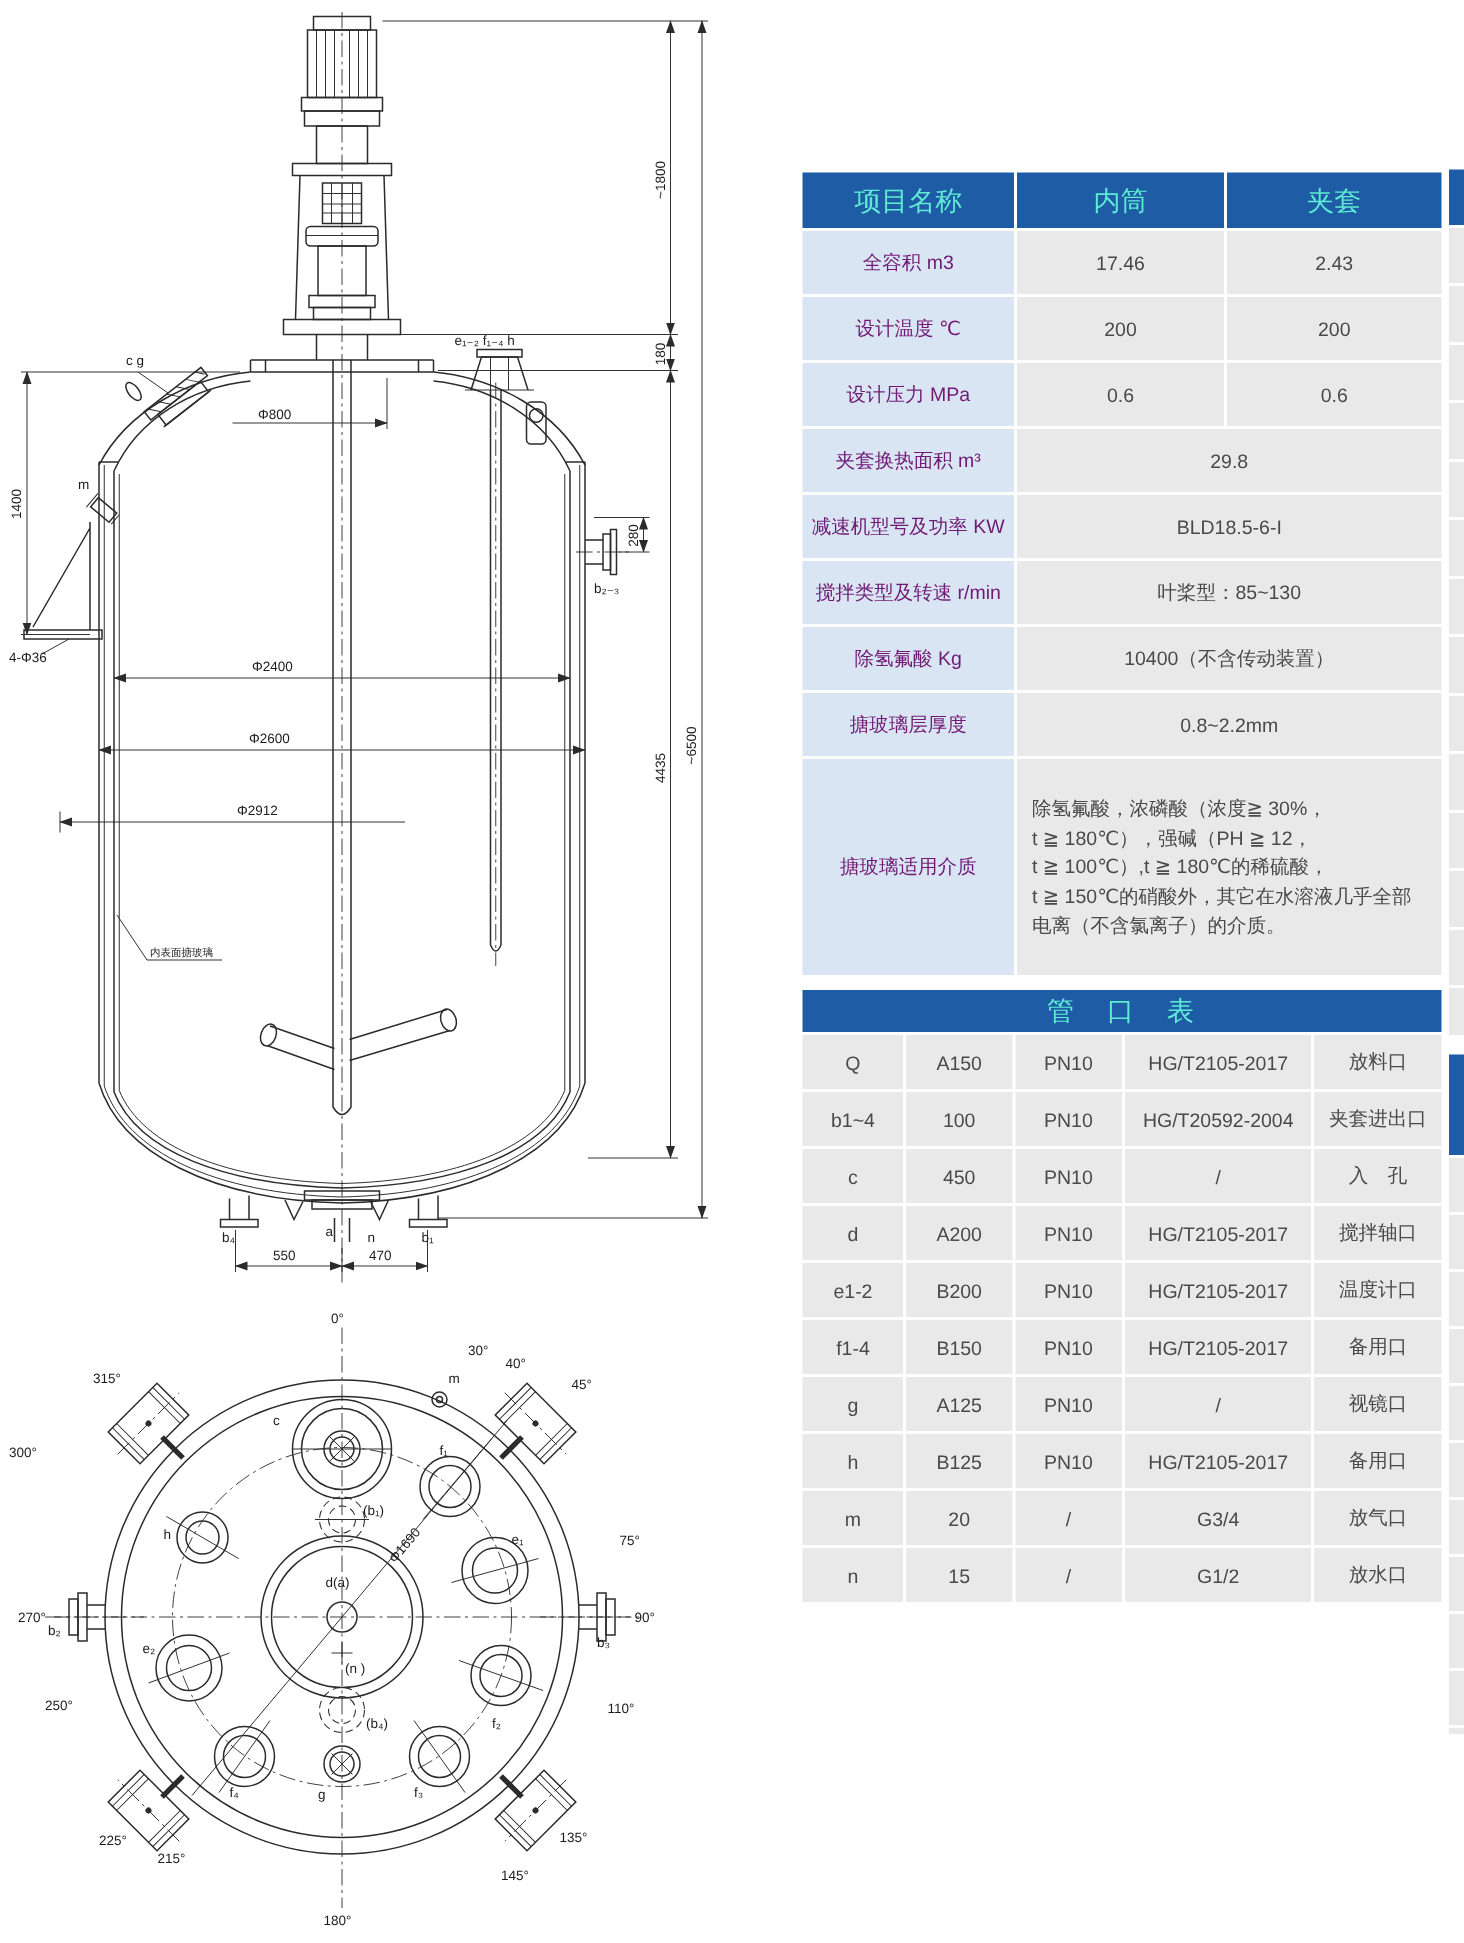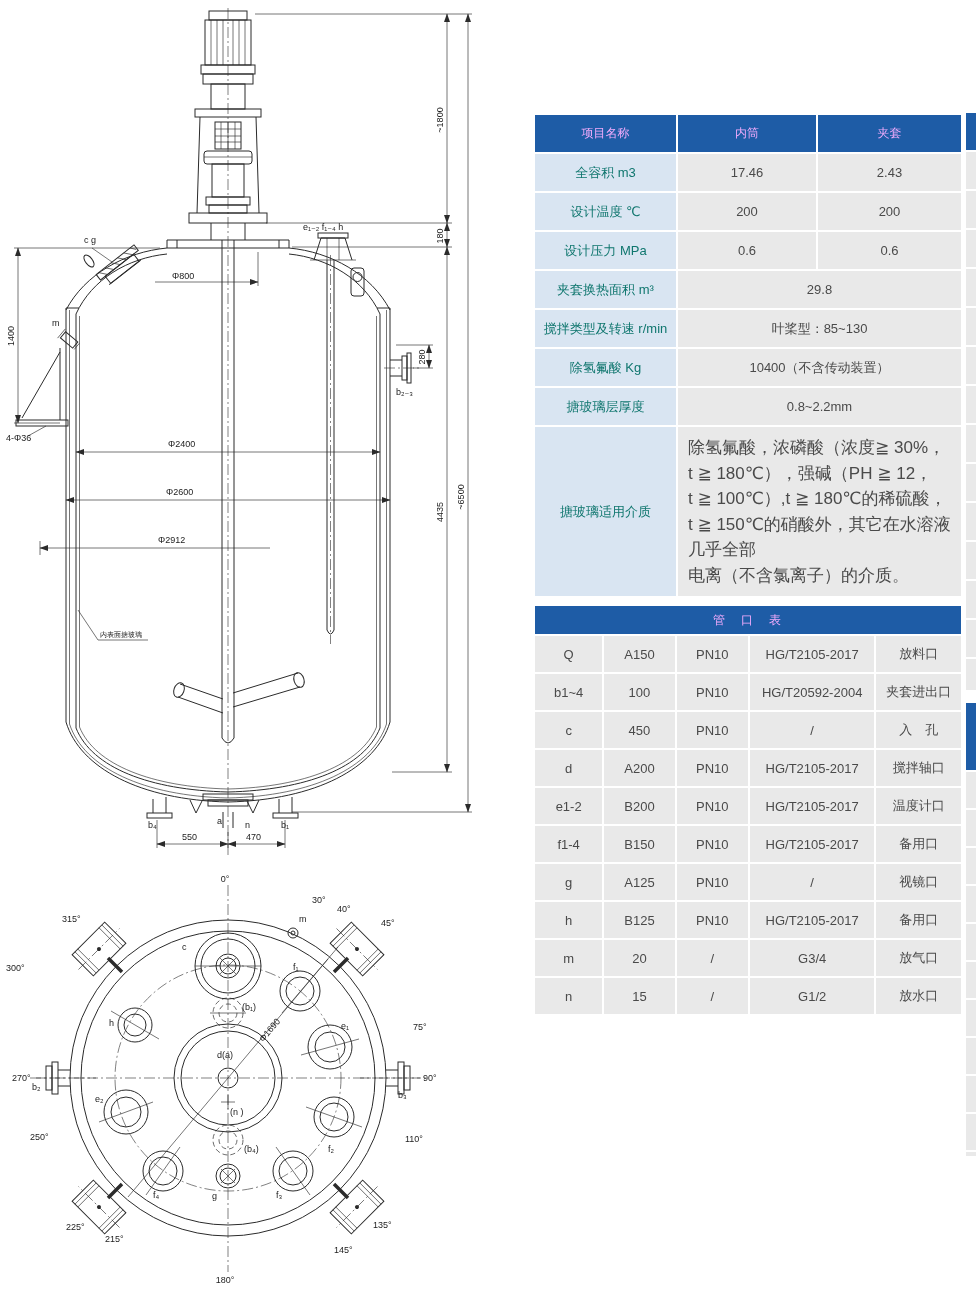--- a/index.html
+++ b/index.html
@@ -11,26 +11,26 @@
   svg .th{fill:none;stroke:#2b2b2b;stroke-width:3.5}
   svg .cl{fill:none;stroke:#2b2b2b;stroke-width:.6;stroke-dasharray:11 3 2 3}
   svg .dsh{fill:none;stroke:#2b2b2b;stroke-width:.7;stroke-dasharray:5 3}
   svg text{fill:#1c1c1c;font-size:9.5px;font-family:"Liberation Sans","DejaVu Sans",sans-serif}
   svg text.dim{font-size:9px}
   svg text.sm{font-size:7px}
   
   .right-col{position:absolute;left:533px;top:113px;width:430px}
   table{border-collapse:separate;border-spacing:2px;width:430px;table-layout:fixed}
   td{text-align:center;vertical-align:middle;overflow:hidden}
-  .hd{background:#1e5ca6;color:#f0abfc;font-size:12px}
-  .lab{background:#d9e5f2;color:#0f766e;font-size:13px;padding:0 2px}
+  .hd{background:#1e5ca6;color:#5eead4;font-size:18px}
+  .lab{background:#d9e5f2;color:#701a75;font-size:13px;padding:12px 2px}
   .val{background:#e9e9e9;color:#4a4a4a;font-size:13px}
   table.spec tr{height:37px}
   table.spec tr.tall{height:144px}
-  table.spec tr.tall td.val{text-align:left;padding:8px 6px 8px 10px;font-size:17px;
+  table.spec tr.tall td.val{text-align:left;padding:8px 6px 8px 10px;font-size:13px;
       line-height:1.5;white-space:pre-line}
   table.pipe{margin-top:6px}
   table.pipe tr{height:36px}
   table.pipe tr.ttl{height:28px}
   table.pipe td.ttl-cell{letter-spacing:2px}
   
   .edge{position:absolute;width:10px;left:966px}
   .edge.s1{top:113px;height:37px;background:#1e5ca6}
   .edge.s2{top:152px;height:538px;
       background:repeating-linear-gradient(to bottom,#e9e9e9 0 37px,#ffffff 37px 39px)}
@@ -351,20 +351,24 @@
       <tr>
         <td class="lab">设计压力 MPa</td>
         <td class="val">0.6</td>
         <td class="val">0.6</td>
       </tr>
       <tr>
         <td class="lab">夹套换热面积 m³</td>
         <td class="val" colspan="2">29.8</td>
       </tr>
       <tr>
+        <td class="lab">减速机型号及功率 KW</td>
+        <td class="val" colspan="2">BLD18.5-6-I</td>
+      </tr>
+      <tr>
         <td class="lab">搅拌类型及转速 r/min</td>
         <td class="val" colspan="2">叶桨型：85~130</td>
       </tr>
       <tr>
         <td class="lab">除氢氟酸 Kg</td>
         <td class="val" colspan="2">10400（不含传动装置）</td>
       </tr>
       <tr>
         <td class="lab">搪玻璃层厚度</td>
         <td class="val" colspan="2">0.8~2.2mm</td>

